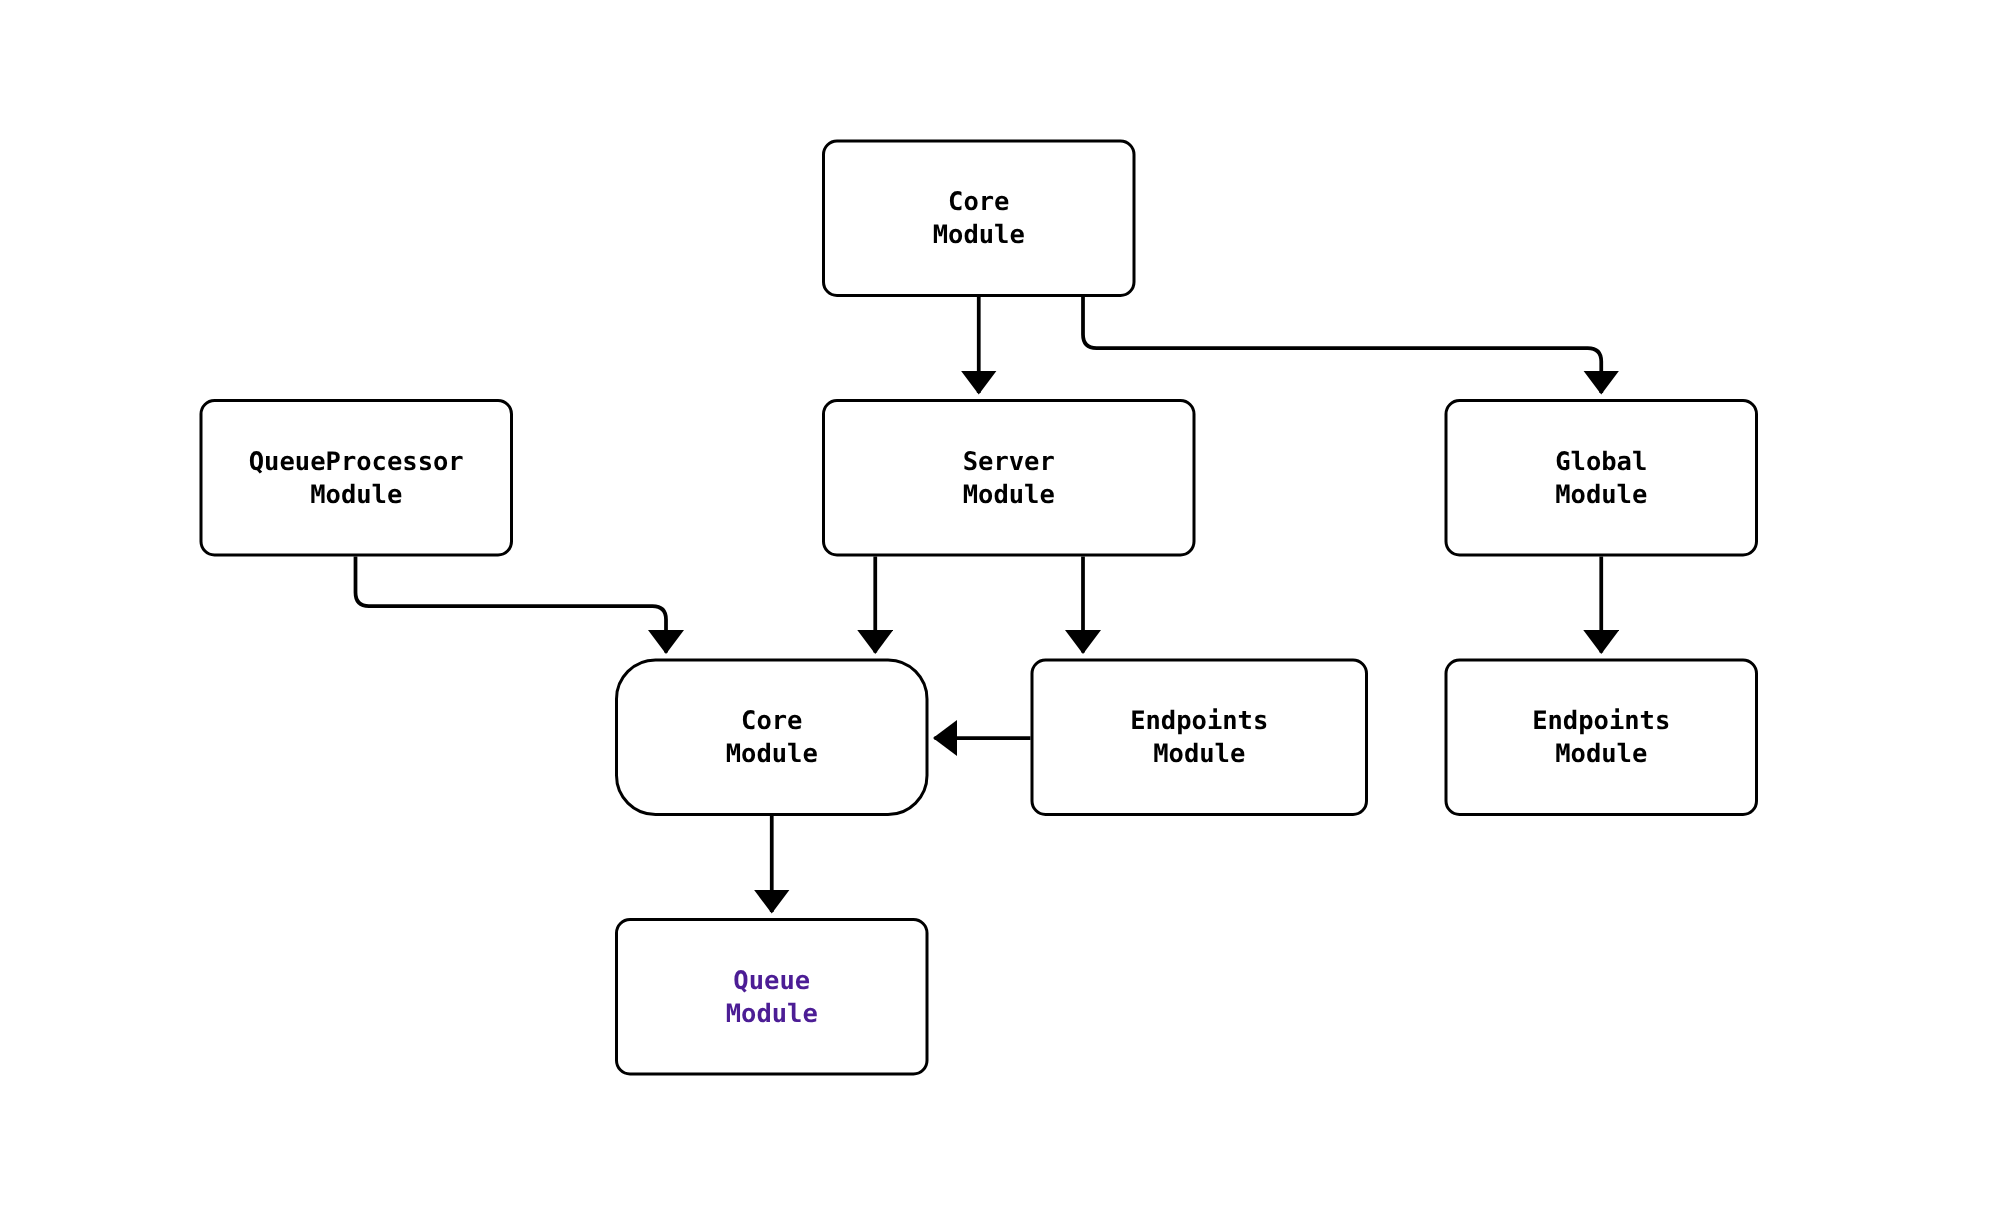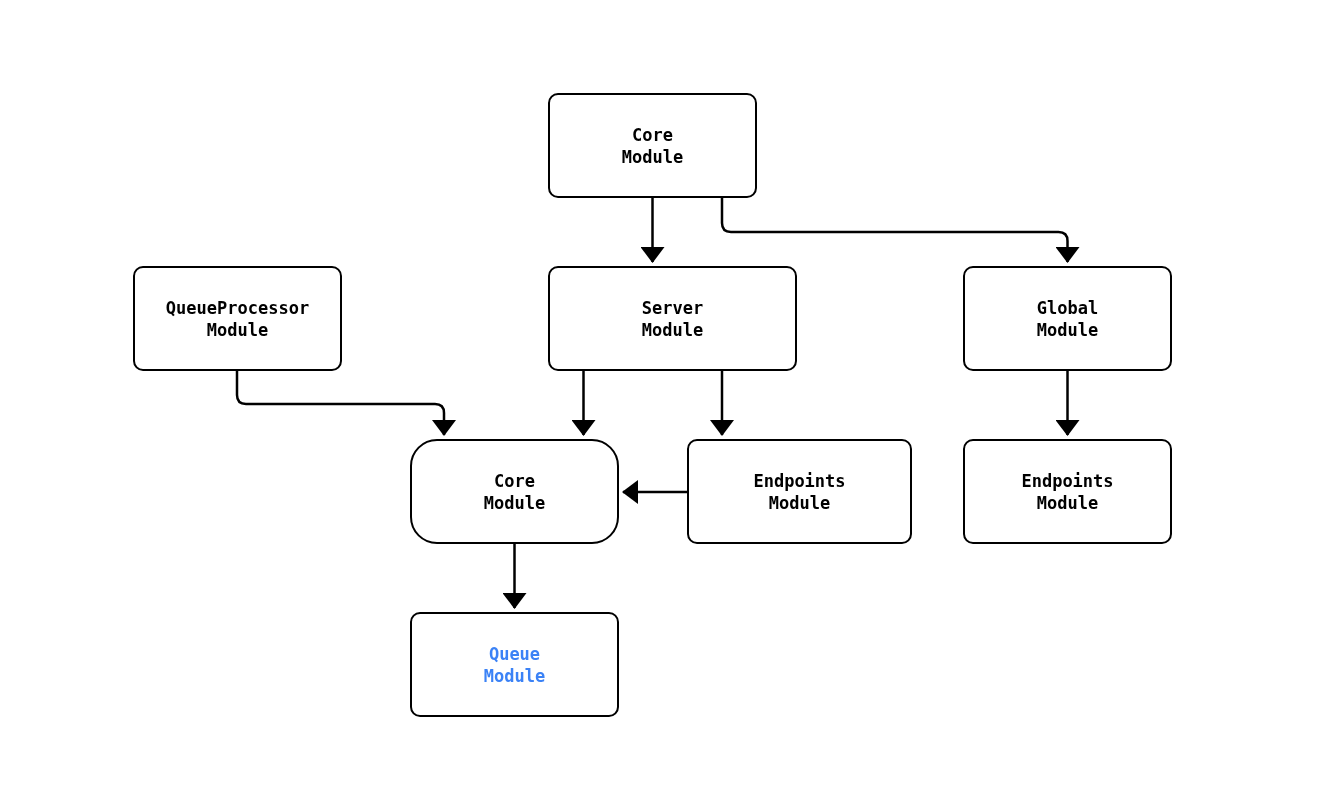--- a/index.html
+++ b/index.html
@@ -92,18 +92,18 @@
         <span class="label-line">Module</span>
       </div>
       <div class="node" style="left: 687px; top: 439px; width: 225px; height: 105px; background: rgb(255, 255, 255); color: rgb(0, 0, 0);">
         <span class="label-line">Endpoints</span>
         <span class="label-line">Module</span>
       </div>
       <div class="node" style="left: 963px; top: 439px; width: 209px; height: 105px; background: rgb(255, 255, 255); color: rgb(0, 0, 0);">
         <span class="label-line">Endpoints</span>
         <span class="label-line">Module</span>
       </div>
-      <div class="node" style="left: 410px; top: 612px; width: 209px; height: 105px; background: rgb(255, 255, 255); color: #3b82f6;">
+      <div class="node" style="left: 410px; top: 612px; width: 209px; height: 105px; background: rgb(255, 255, 255); color: #4c1d95;">
         <span class="label-line">Queue</span>
         <span class="label-line">Module</span>
       </div>
     </div>
 </div>
 
 </body></html>

